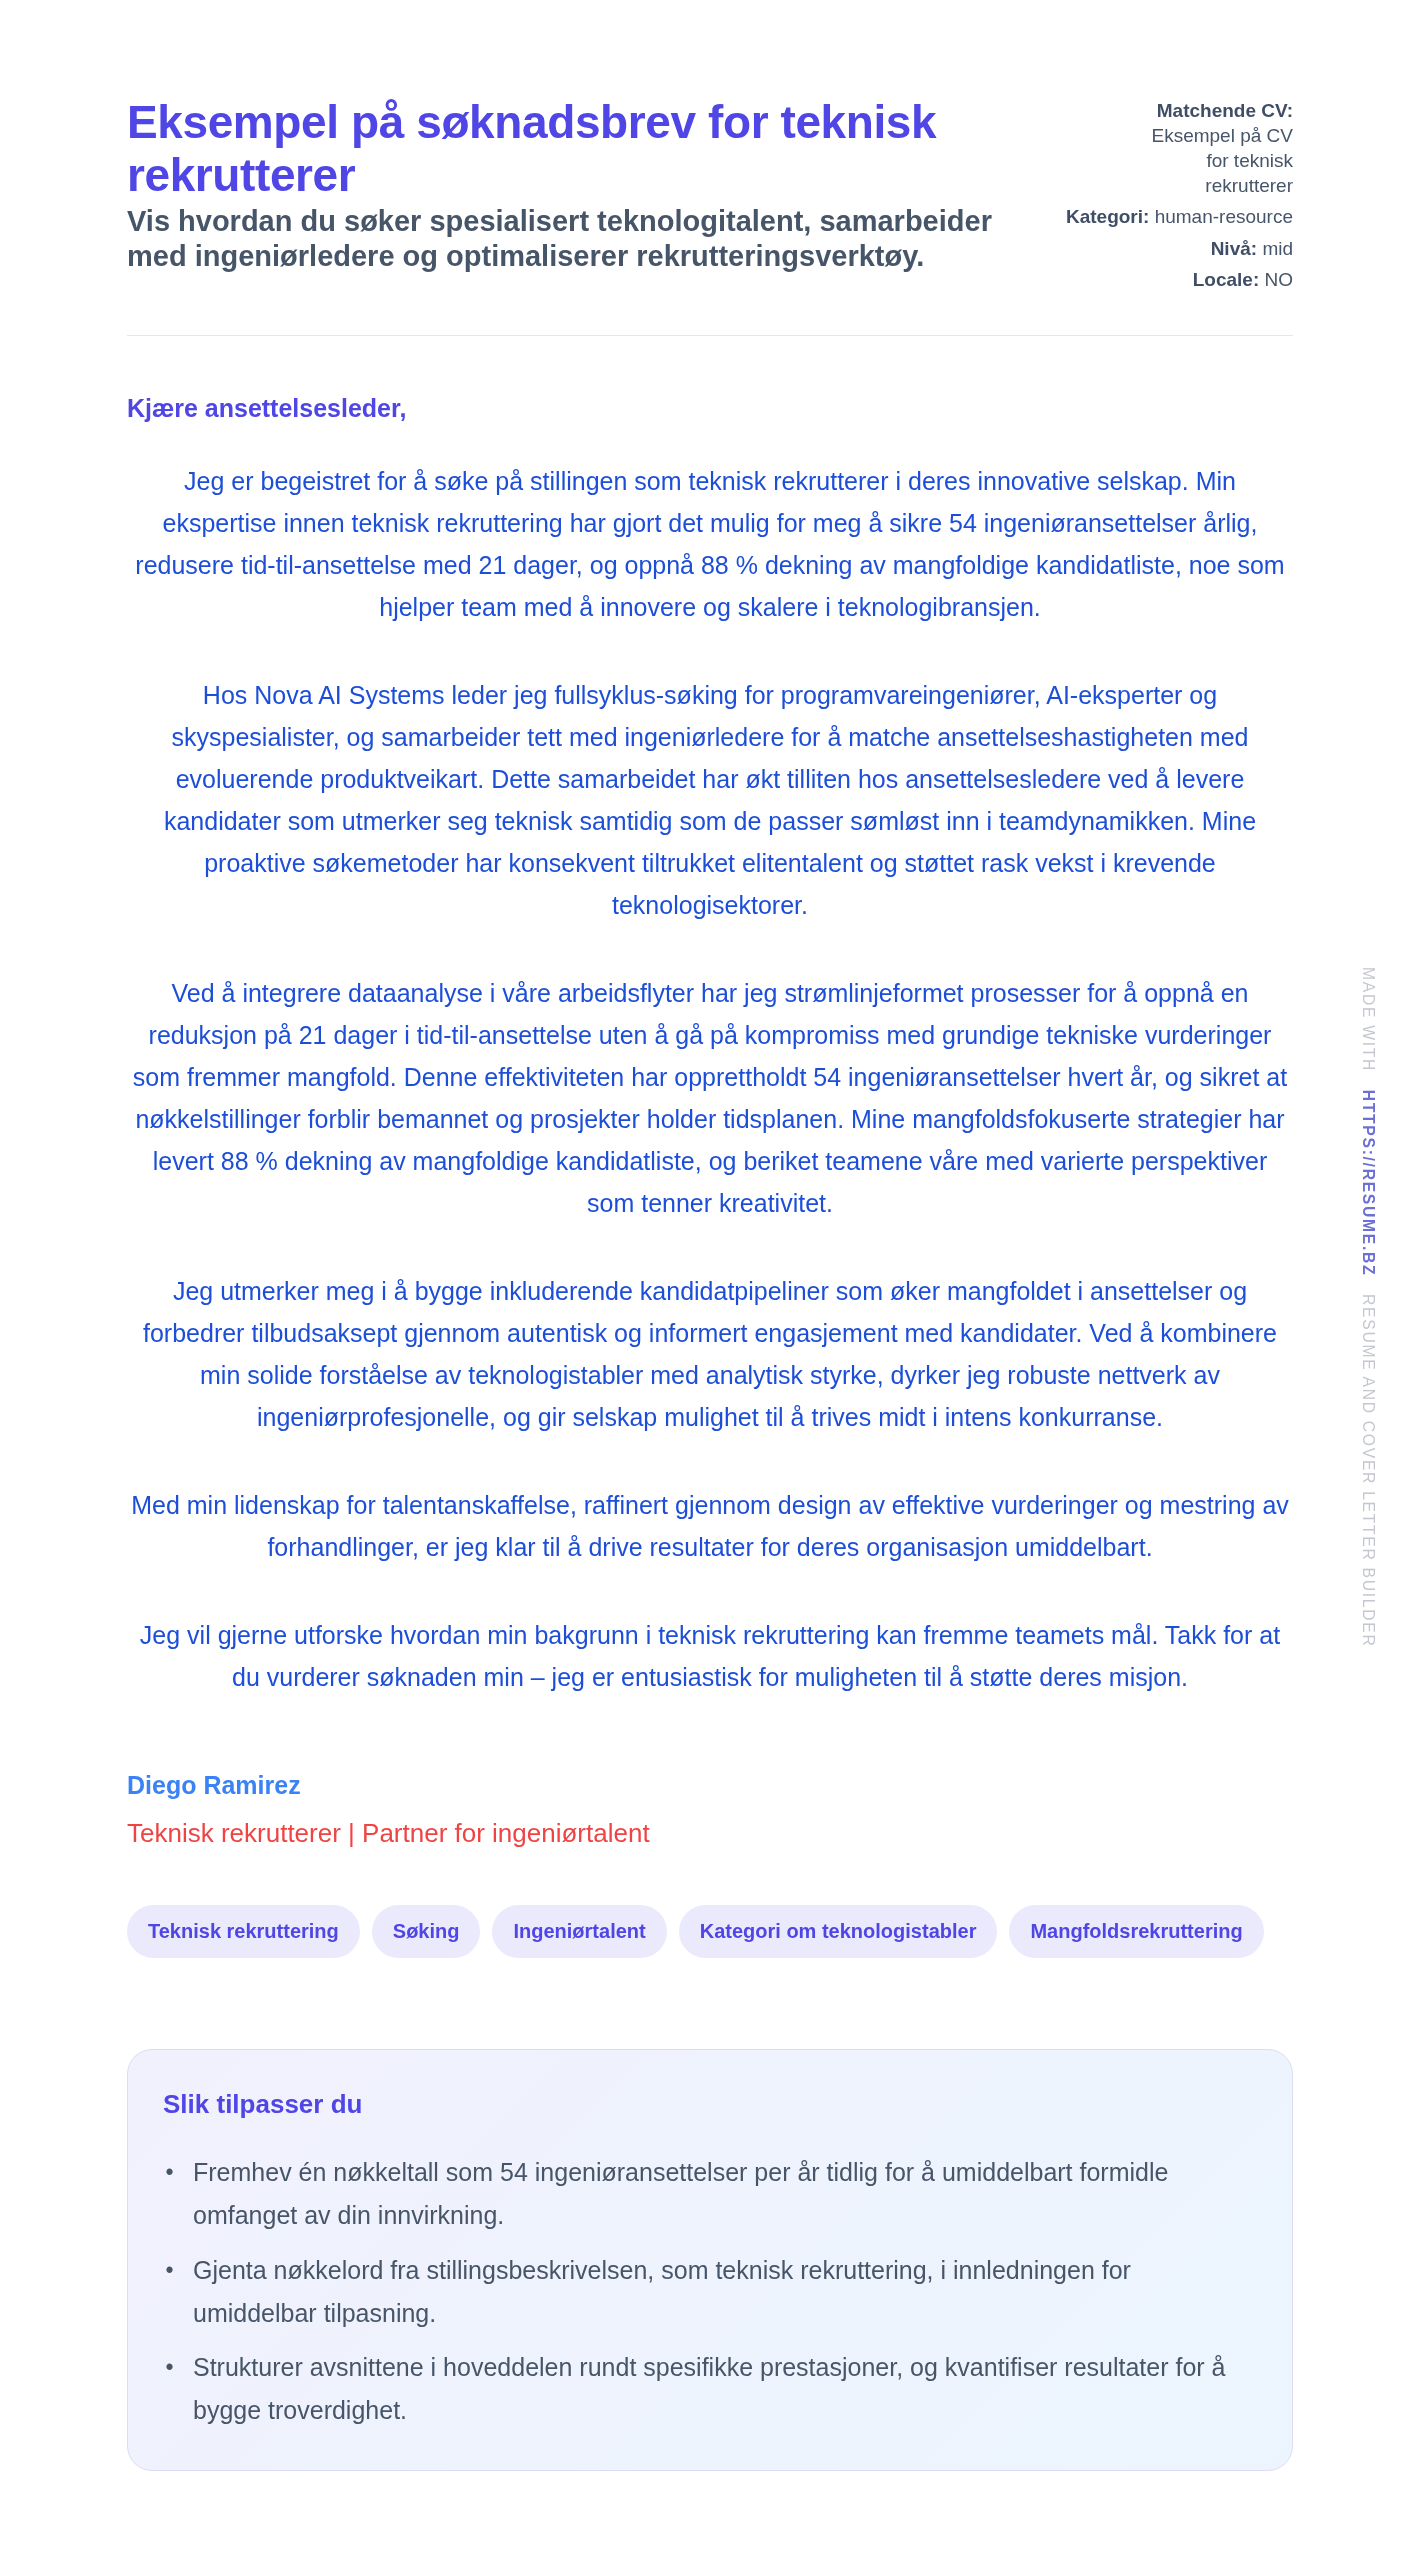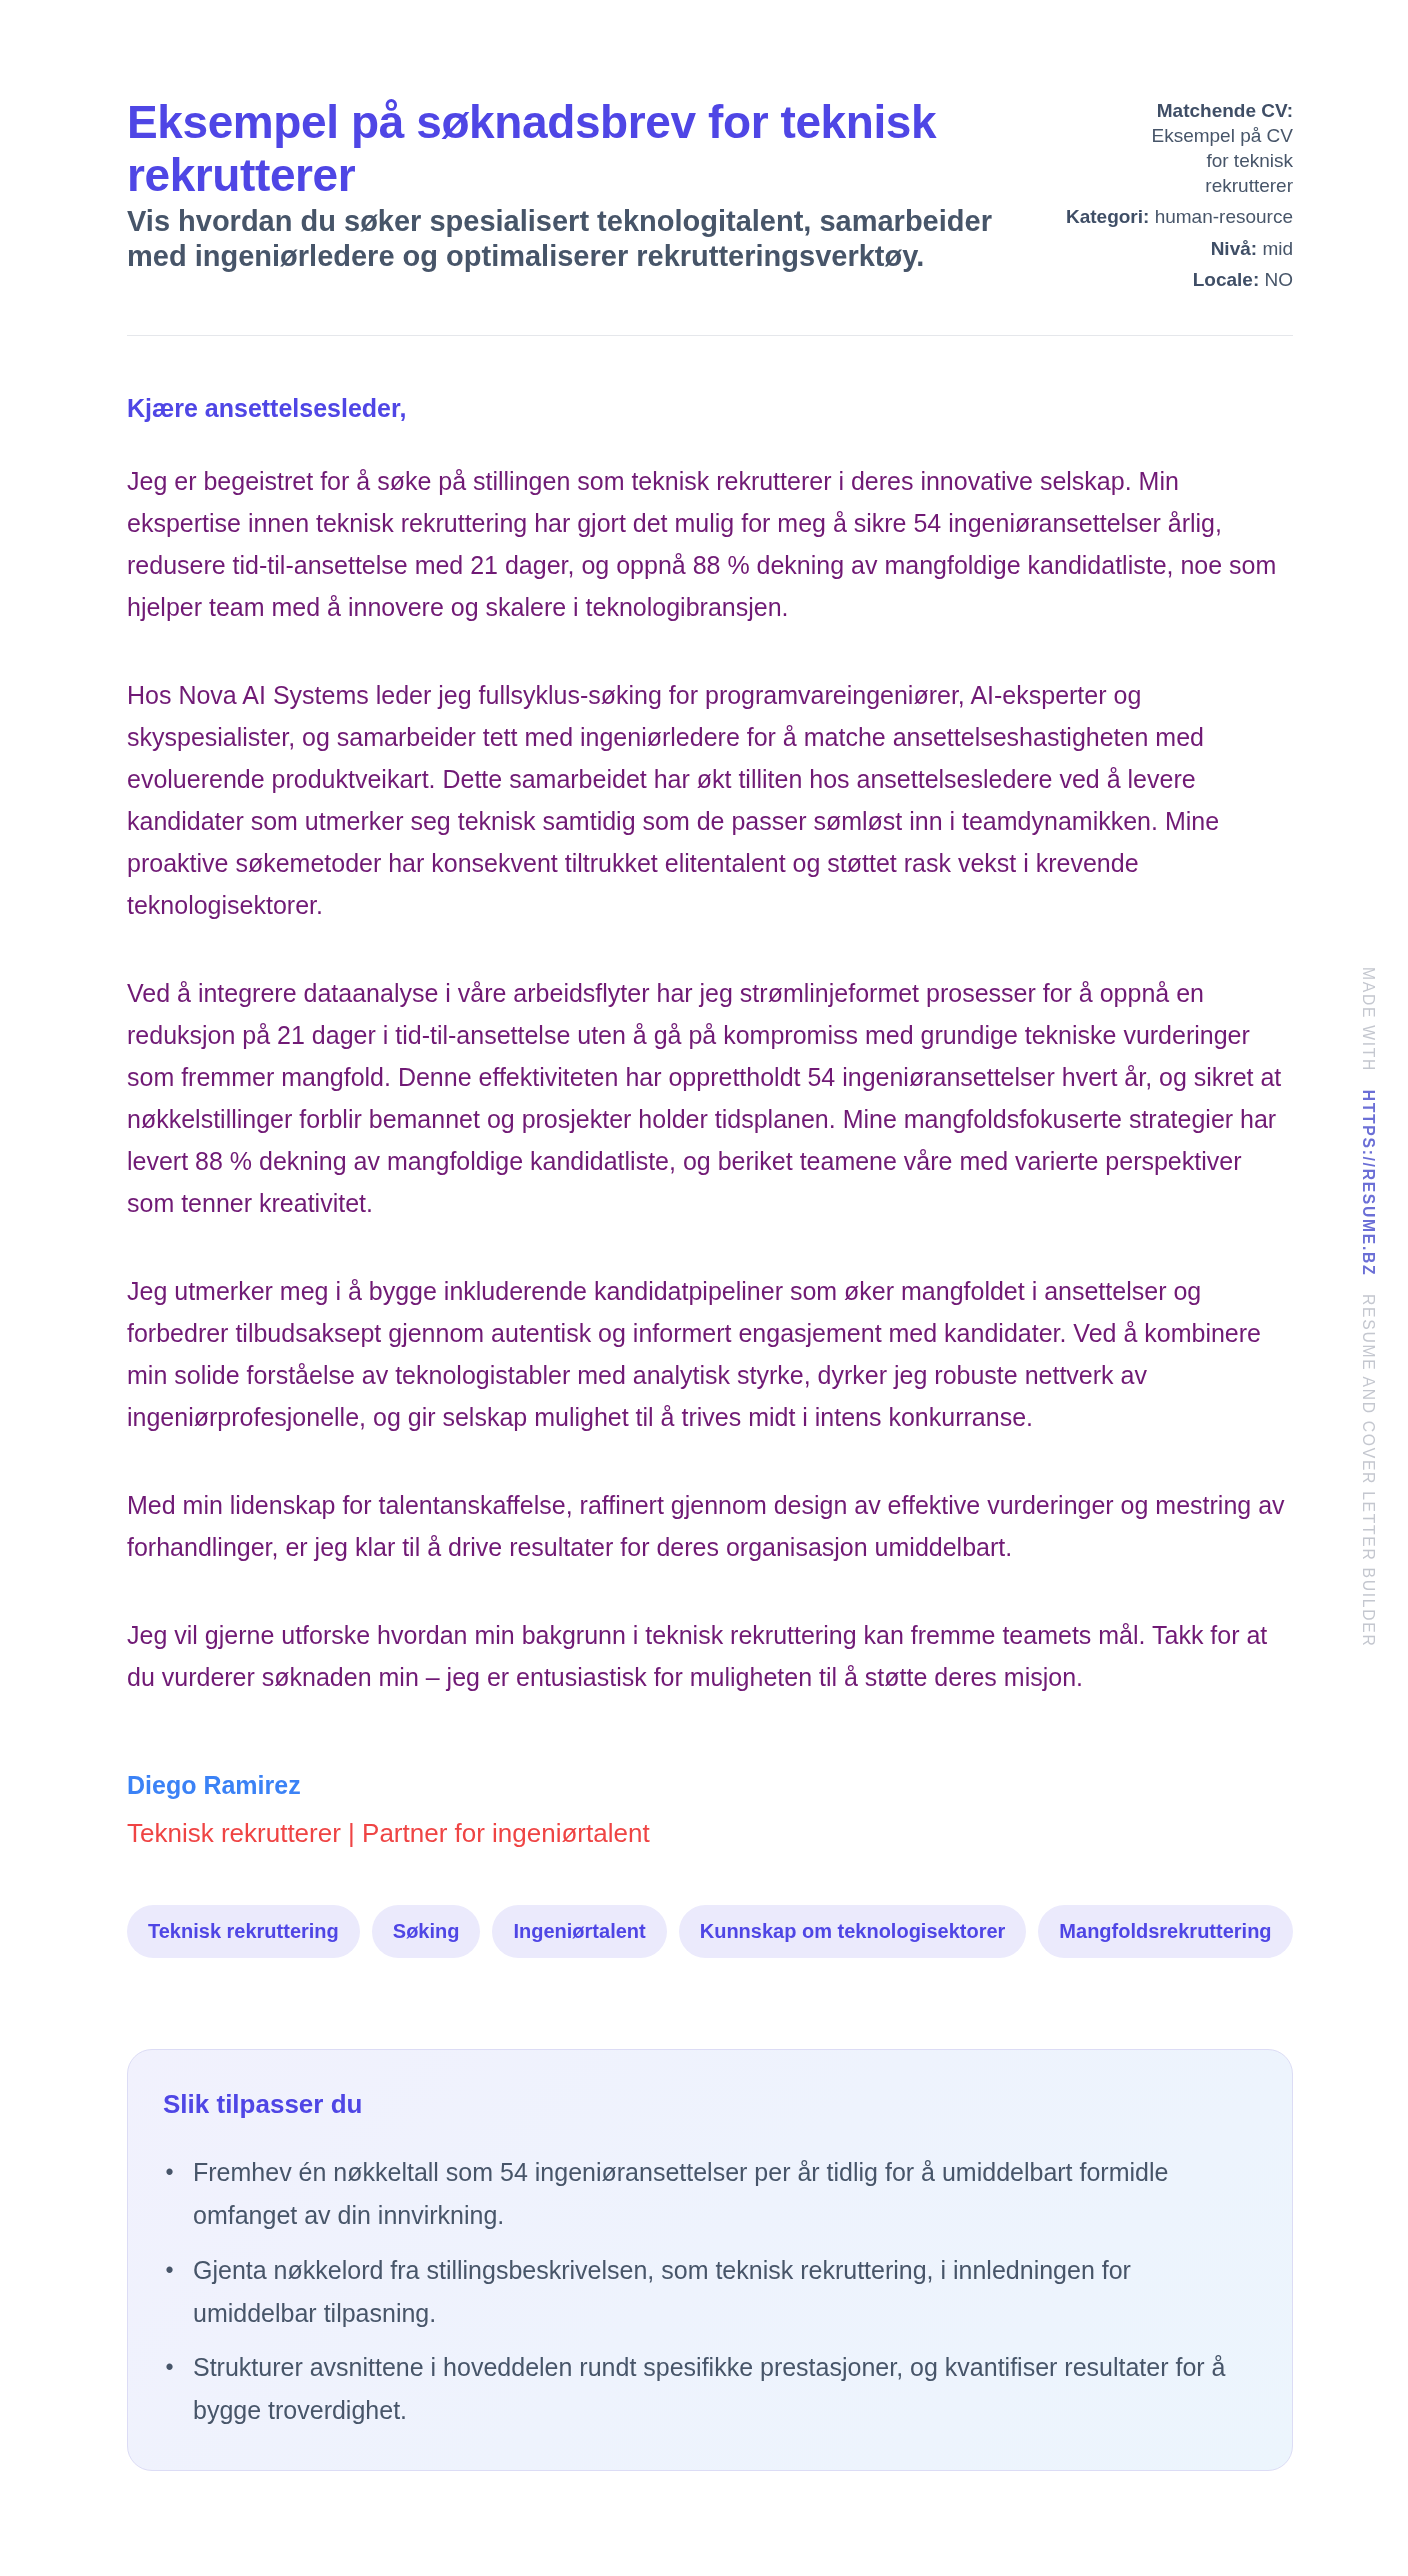--- a/index.html
+++ b/index.html
@@ -55,21 +55,22 @@
     .salutation {
       margin-top: 56px;
       font-size: 25px;
       line-height: 33px;
       font-weight: 700;
       color: #4f46e5;
     }
     .body-p {
       font-size: 25px;
       line-height: 42px;
-      color: #701a75;
+      color: #1d4ed8;
+      text-align: center;
     }
     .p1 { margin-top: 35px; }
     .p2, .p3, .p4, .p5, .p6 { margin-top: 46px; }
     .p5, .p6 { margin-top: 46px; }
 
     .sign-name {
       margin-top: 71px;
       font-size: 25px;
       line-height: 33px;
       font-weight: 700;
@@ -183,21 +184,21 @@
   <p class="body-p p5">Med min lidenskap for talentanskaffelse, raffinert gjennom design av effektive vurderinger og mestring av forhandlinger, er jeg klar til å drive resultater for deres organisasjon umiddelbart.</p>
   <p class="body-p p6">Jeg vil gjerne utforske hvordan min bakgrunn i teknisk rekruttering kan fremme teamets mål. Takk for at du vurderer søknaden min – jeg er entusiastisk for muligheten til å støtte deres misjon.</p>
 
   <p class="sign-name">Diego Ramirez</p>
   <p class="sign-title">Teknisk rekrutterer | Partner for ingeniørtalent</p>
 
   <div class="tags">
     <span class="tag">Teknisk rekruttering</span>
     <span class="tag">Søking</span>
     <span class="tag">Ingeniørtalent</span>
-    <span class="tag">Kunnskap om teknologisektorer</span>
+    <span class="tag">Kategori om teknologistabler</span>
     <span class="tag">Mangfoldsrekruttering</span>
   </div>
 
   <div class="tips">
     <h3 class="tips-title">Slik tilpasser du</h3>
     <ul class="tips-list">
       <li class="tips-item">
         <span class="bullet">•</span>
         <span>Fremhev én nøkkeltall som 54 ingeniøransettelser per år tidlig for å umiddelbart formidle omfanget av din innvirkning.</span>
       </li>

